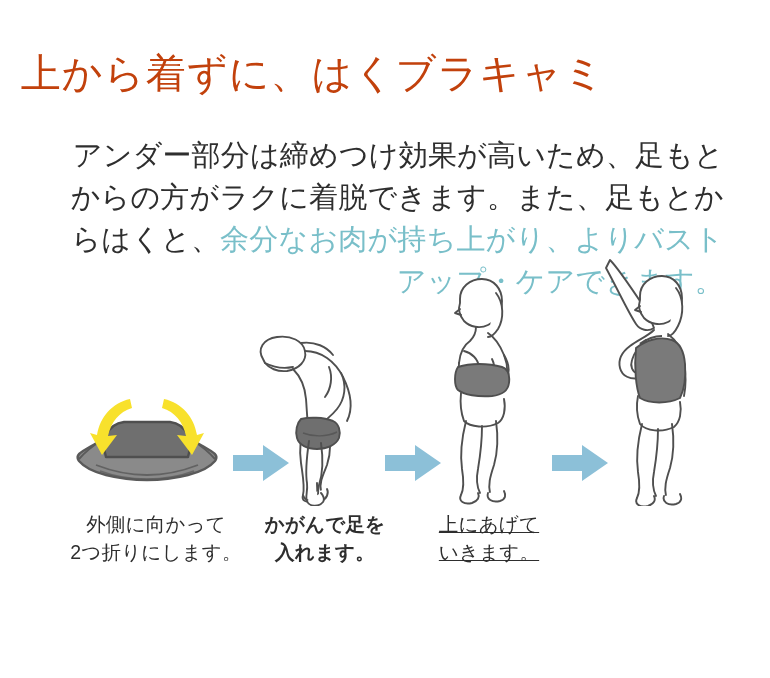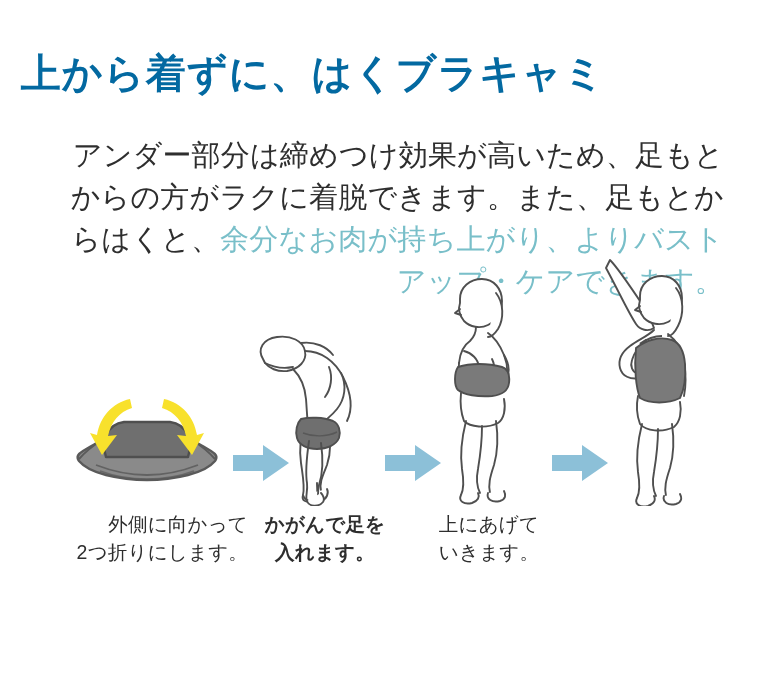--- a/index.html
+++ b/index.html
@@ -28,23 +28,22 @@
   .title {
     position: absolute;
     top: 48px;
     left: 0;
     width: 626px;
     text-align: center;
     font-family: "Liberation Serif", "DejaVu Serif", serif;
     font-size: 40px;
     line-height: 52px;
     letter-spacing: 1px;
-    color: #0369a1;
+    color: #c2410c;
     white-space: nowrap;
-    font-weight: bold;
   }
 
   
   .lead {
     position: absolute;
     top: 134px;
     left: 48px;
     width: 676px;
     font-size: 29px;
     line-height: 42px;
@@ -96,23 +95,23 @@
   .caption {
     position: absolute;
     top: 0;
     text-align: center;
     font-size: 19.5px;
     line-height: 28px;
     color: #2e2e2e;
     letter-spacing: 0.2px;
     white-space: pre-line;
   }
-  .cap-1 { left: 28px;  width: 220px; text-align: right; }
+  .cap-1 { left: 46px;  width: 220px; }
   .cap-2 { left: 245px; width: 160px; font-weight: bold; }
-  .cap-3 { left: 404px; width: 170px; }
+  .cap-3 { left: 404px; width: 170px; text-decoration: underline; }
   .cap-4 { left: 578px; width: 180px; }
 </style>
 </head>
 <body>
 
 <div class="page">
 
   <div class="title">上から着ずに、はくブラキャミ</div>
 
   <div class="lead">

